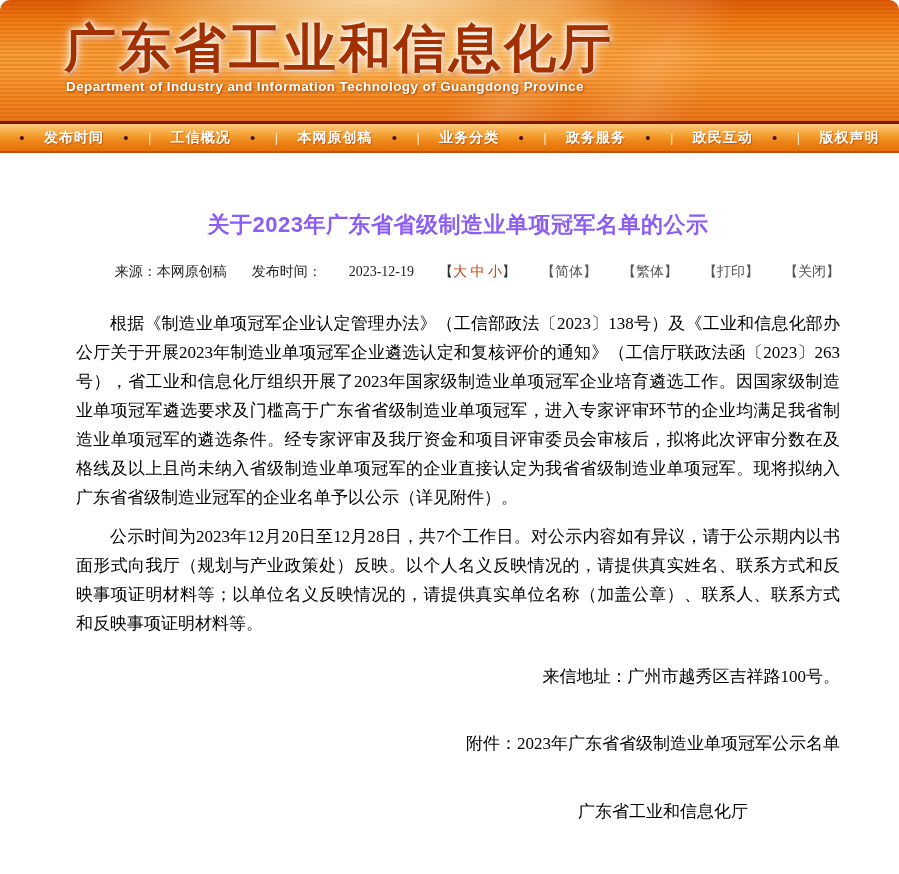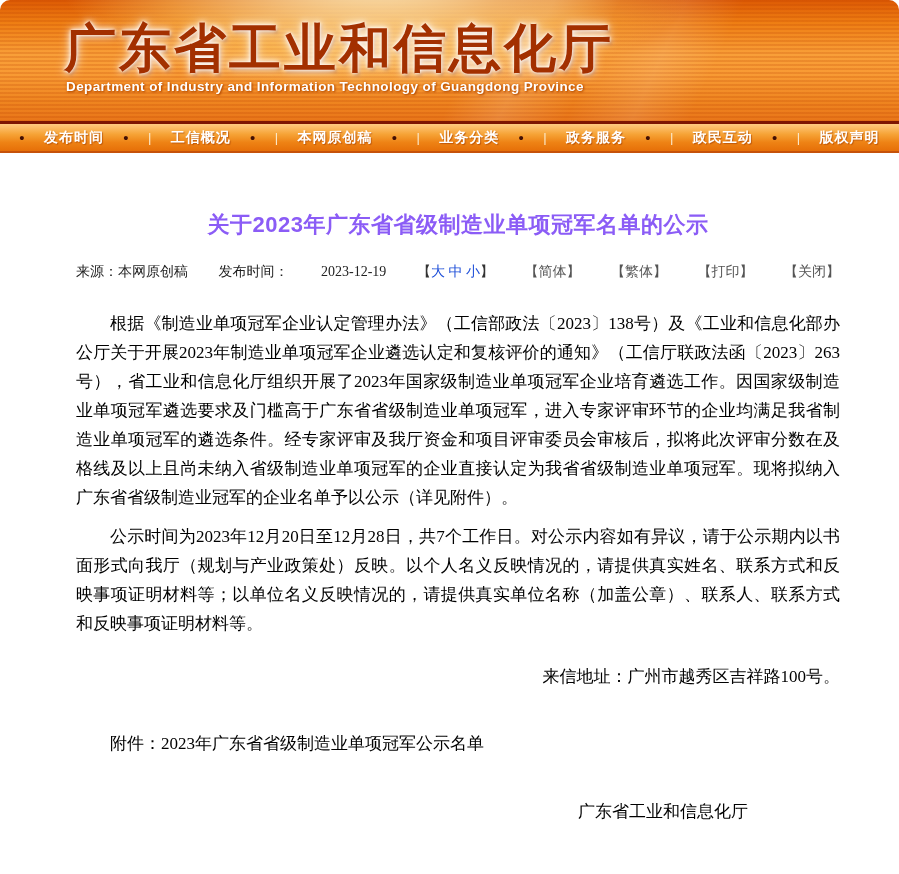--- a/index.html
+++ b/index.html
@@ -51,41 +51,41 @@
   .nav-pipe{color:#fbeacb;font-size:13px;}
   
   .article{padding:0 59px 0 76px;color:#000;}
   .article-title{
     margin:57px 0 0 0;text-align:center;
     font-family:"Liberation Sans", sans-serif;
     font-size:22px;font-weight:bold;color:#8b5cf6;letter-spacing:.5px;
   }
   .meta{
     margin-top:23px;
-    display:flex;justify-content:space-between;align-items:center;gap:11px;
+    display:flex;justify-content:flex-end;align-items:center;gap:25px;
     font-size:14px;color:#222;
   }
   .meta .pubdate{margin-left:2px;}
   .size-tool{cursor:pointer;}
   .size-tool .bracket{color:#333;}
-  .size-tool .levels{color:#1d4ed8;}
+  .size-tool .levels{color:#c2410c;}
   .meta-tool{color:#555;cursor:pointer;}
   .body-p{
     margin:28px 0 0 0;
     font-size:17px;line-height:29px;text-indent:2em;text-align:justify;
   }
   .body-p.second{margin-top:10px;}
   .contact-p{
     margin:7px 0 0 0;
     font-size:17px;line-height:29px;text-indent:2em;
   }
   .contact-p.first{margin-top:24px;text-align:right;}
   .attachment-p{
     margin:38px 0 0 0;
-    font-size:17px;line-height:29px;text-indent:2em;cursor:pointer;
+    font-size:17px;line-height:29px;text-indent:2em;cursor:pointer;text-align:right;
   }
   .signature{
     margin:39px 82px 0 auto;
     width:190px;text-align:center;
     font-size:17px;line-height:29px;
   }
 </style>
 </head>
 <body>
 

